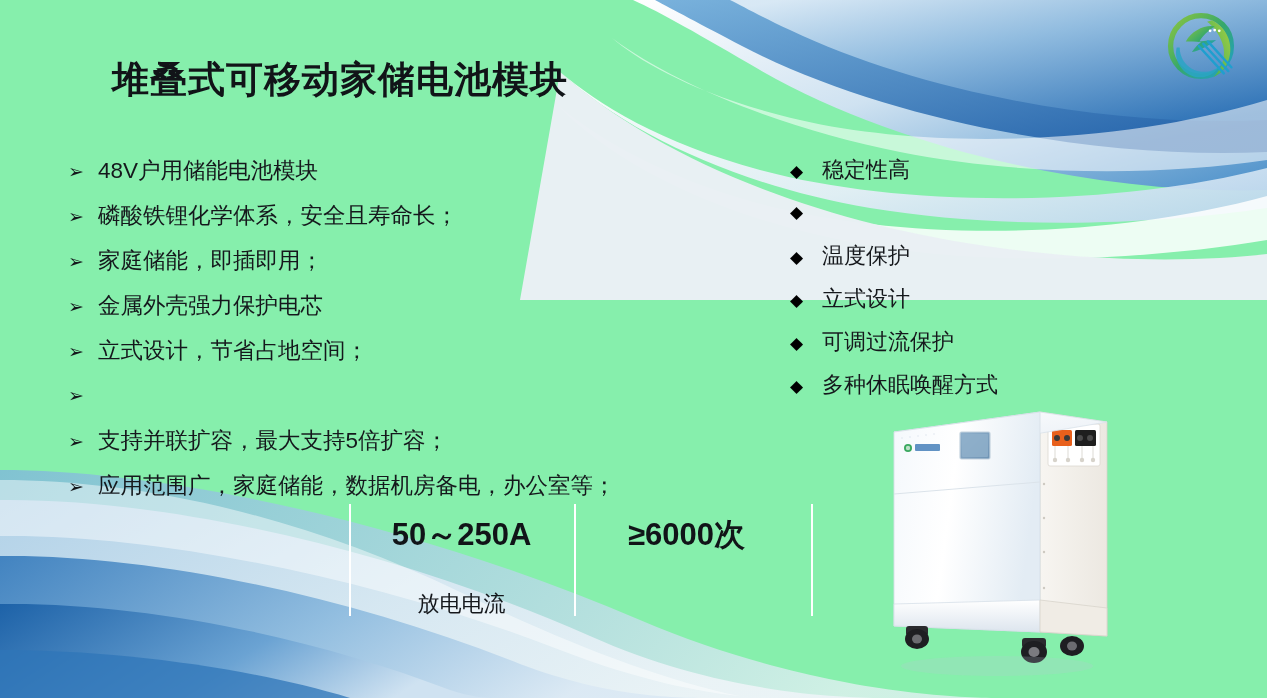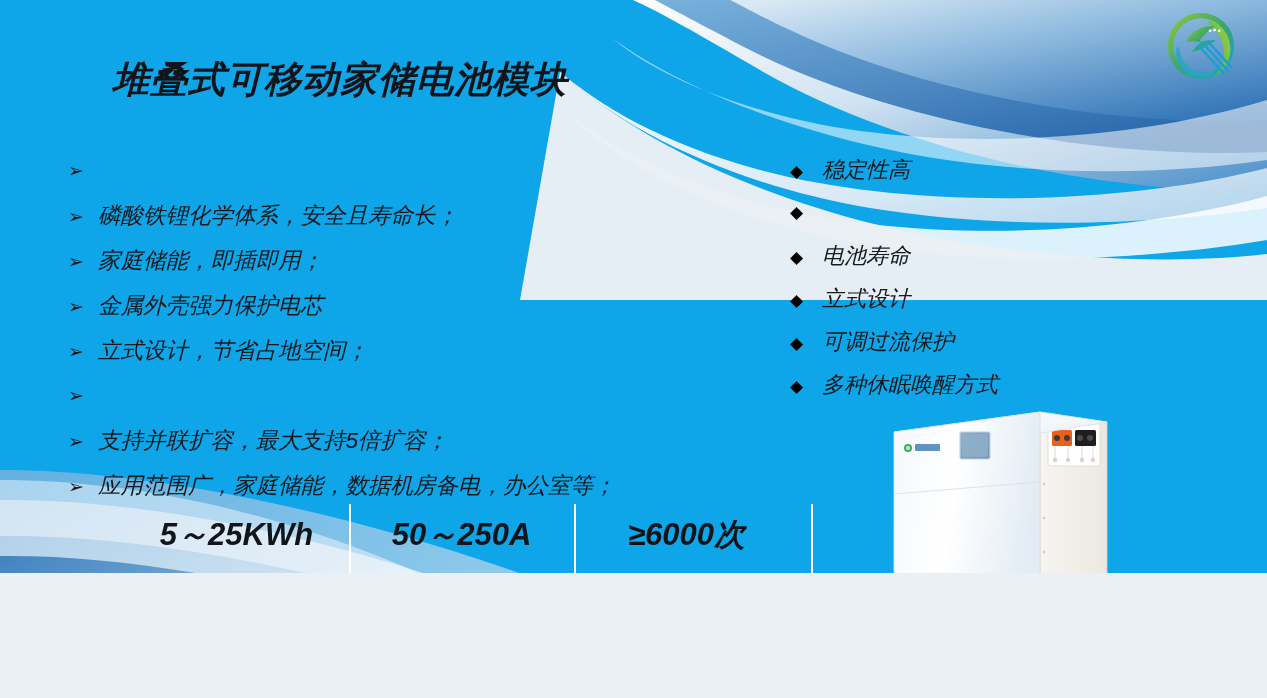--- a/index.html
+++ b/index.html
@@ -11,24 +11,23 @@
     height: 698px;
     overflow: hidden;
     background: #eaf0f4;
     font-family: "Liberation Sans", "DejaVu Sans", sans-serif;
     position: relative;
   }
   .slide {
     position: absolute;
     inset: 0;
     width: 1267px;
-    height: 573px;
-    background: #0ea5e9;
+    height: 698px;
+    background: #86efac;
     overflow: hidden;
-    font-style: italic;
   }
 
   
   .bg-deco {
     position: absolute;
     left: 0; top: 0;
     width: 1267px;
     height: 698px;
     pointer-events: none;
   }
@@ -248,20 +247,21 @@
     <circle cx="62" cy="30" r="1.8" fill="#ffffff"></circle>
     <circle cx="68" cy="29" r="1.8" fill="#ffffff"></circle>
     <circle cx="74" cy="30" r="1.8" fill="#ffffff"></circle>
   </svg>
 
   <div class="title">堆叠式可移动家储电池模块</div>
 
   <div class="left-list">
     <div class="left-item">
       <span class="bullet">➢</span>
+      <span class="txt">48V户用储能电池模块</span>
     </div>
     <div class="left-item">
       <span class="bullet">➢</span>
       <span class="txt">磷酸铁锂化学体系，安全且寿命长；</span>
     </div>
     <div class="left-item">
       <span class="bullet">➢</span>
       <span class="txt">家庭储能，即插即用；</span>
     </div>
     <div class="left-item">
@@ -288,45 +288,41 @@
   <div class="right-list">
     <div class="right-item">
       <span class="bullet">◆</span>
       <span class="txt">稳定性高</span>
     </div>
     <div class="right-item">
       <span class="bullet">◆</span>
     </div>
     <div class="right-item">
       <span class="bullet">◆</span>
-      <span class="txt">电池寿命</span>
+      <span class="txt">温度保护</span>
     </div>
     <div class="right-item">
       <span class="bullet">◆</span>
       <span class="txt">立式设计</span>
     </div>
     <div class="right-item">
       <span class="bullet">◆</span>
       <span class="txt">可调过流保护</span>
     </div>
     <div class="right-item">
       <span class="bullet">◆</span>
       <span class="txt">多种休眠唤醒方式</span>
     </div>
   </div>
 
   <div class="stats">
     <div class="divider div-1"></div>
     <div class="divider div-2"></div>
     <div class="divider div-3"></div>
 
-    <div class="stat stat-1">
-      <div class="value">5～25KWh</div>
-      <div class="label">系统容量</div>
-    </div>
     <div class="stat stat-2">
       <div class="value">50～250A</div>
       <div class="label">放电电流</div>
     </div>
     <div class="stat stat-3">
       <div class="value">≥6000次</div>
     </div>
   </div>
 
   <svg class="product" viewBox="0 0 250 300" xmlns="http://www.w3.org/2000/svg">

